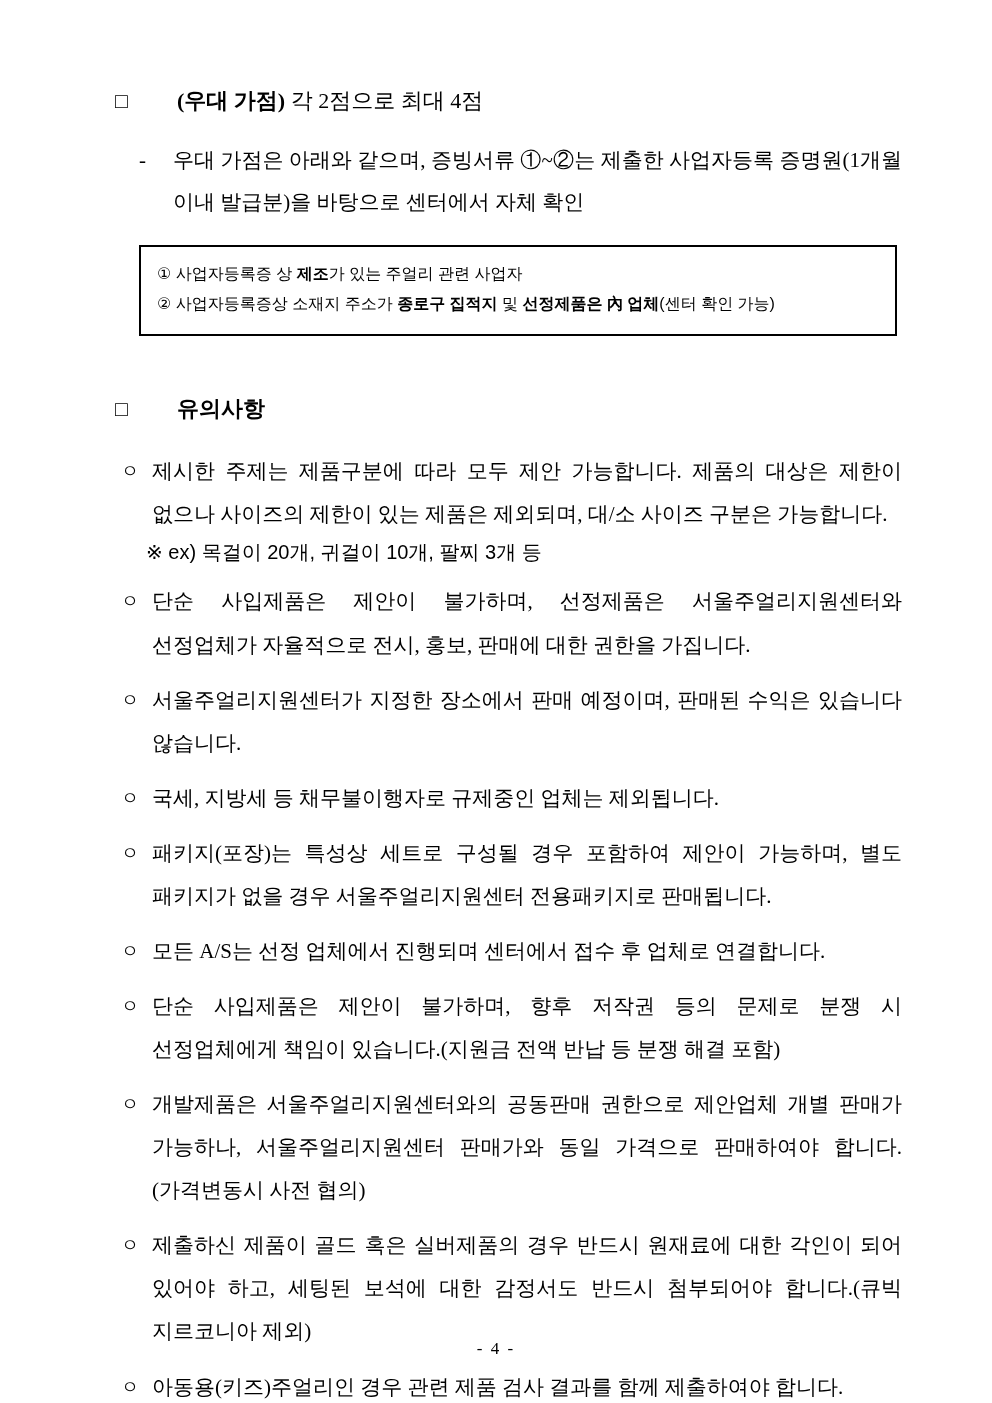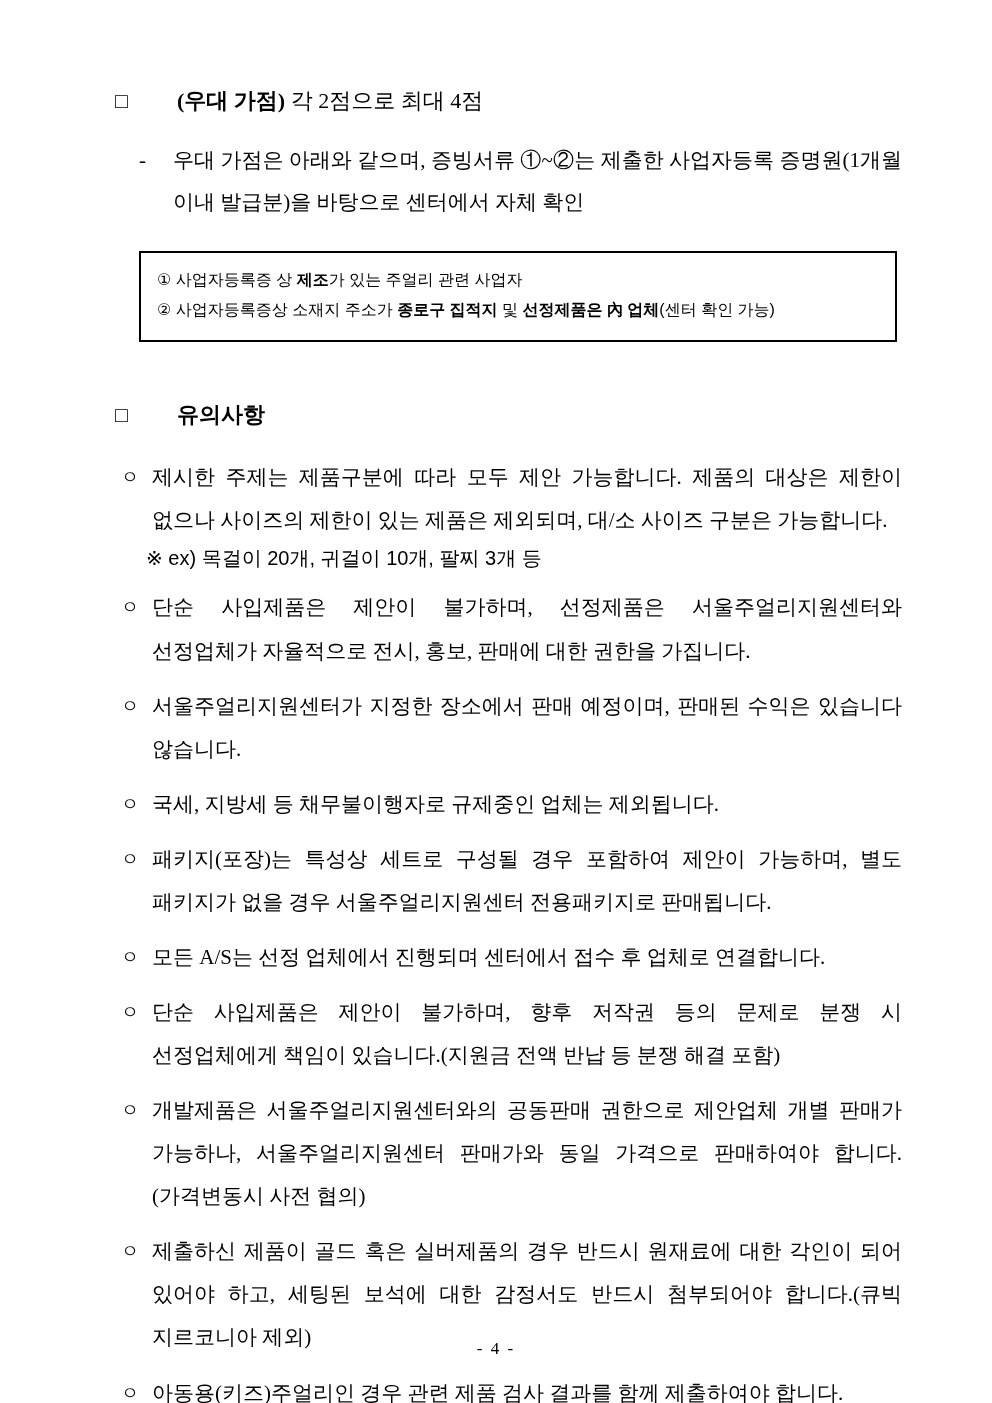--- a/index.html
+++ b/index.html
@@ -44,21 +44,21 @@
   .dash-marker { flex: 0 0 24px; }
   .dash-text {
     flex: 1;
     text-align: justify;
     word-break: keep-all;
     margin-left: 10px;
   }
 
   
   .evidence-box {
-    margin: 28px 0 0 24px;
+    margin: 22px 0 0 24px;
     width: 758px;
     border: 2px solid #000000;
     padding: 12px 16px 14px 16px;
     font-family: "Liberation Sans", "DejaVu Sans", sans-serif;
     font-size: 16px;
     line-height: 1.9;
   }
   .evidence-line { white-space: normal; word-break: keep-all; }
 
   

